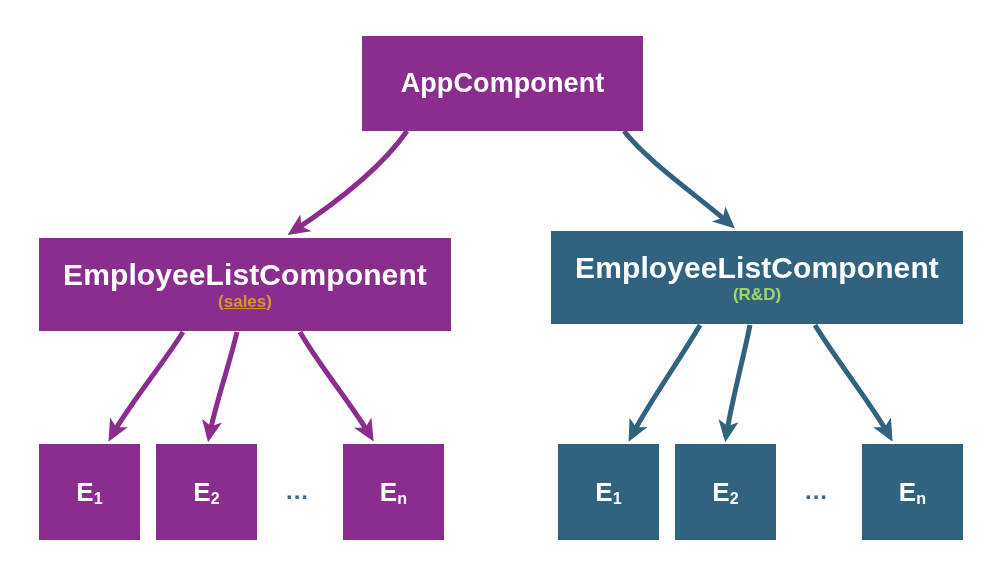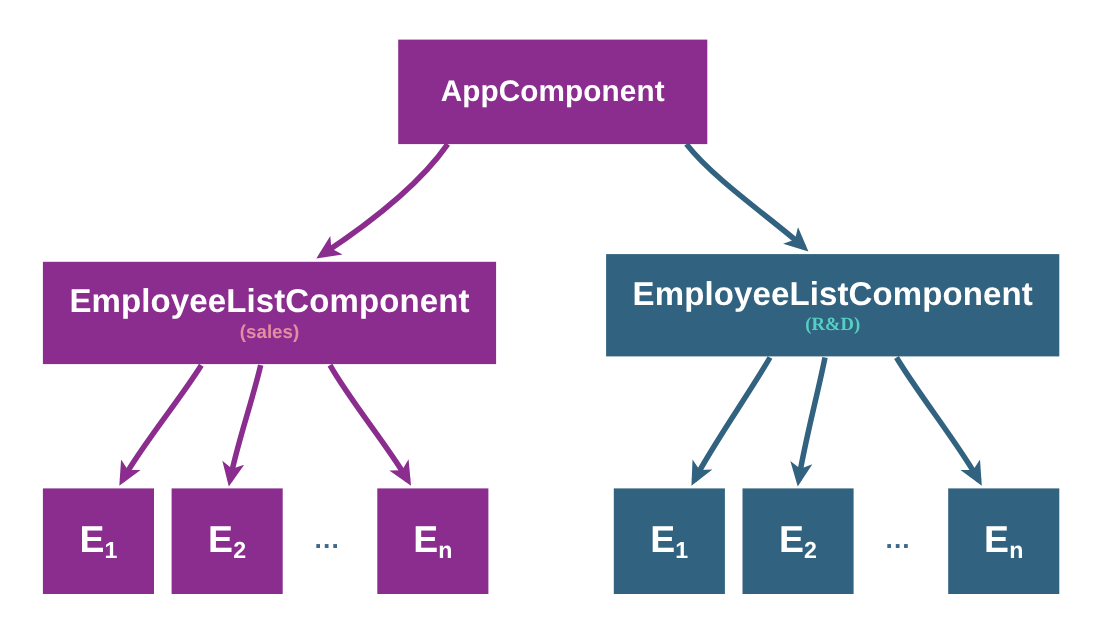--- a/index.html
+++ b/index.html
@@ -52,21 +52,21 @@
   .root-node .node-title {
     font-size: 27px;
   }
   .parent-node .node-title {
     font-size: 30px;
   }
   .parent-node .node-sub {
     font-size: 17px;
   }
   .leaf-node .node-title {
-    font-size: 34px;
+    font-size: 26px;
   }
   .leaf-node .node-title sub {
     font-size: 0.62em;
     vertical-align: baseline;
     position: relative;
     bottom: -0.22em;
     font-weight: bold;
   }
   .ellipsis {
     position: absolute;
@@ -102,25 +102,25 @@
       <path d="M 750 325 C 743 360 731 404 726 437" fill="none" stroke="#31627F" stroke-width="5" stroke-linecap="butt" marker-end="url(#arrow-1)"></path>
       <path d="M 815 325 C 834 357 873 406 890 437" fill="none" stroke="#31627F" stroke-width="5" stroke-linecap="butt" marker-end="url(#arrow-1)"></path>
     </svg>
 
   <div id="node-layer">
       <div class="node root-node" style="left: 362px; top: 36px; width: 281px; height: 95px; background: rgb(138, 45, 142);">
         <div class="node-title">AppComponent</div>
       </div>
       <div class="node parent-node" style="left: 39px; top: 238px; width: 412px; height: 93px; background: rgb(138, 45, 142);">
         <div class="node-title">EmployeeListComponent</div>
-        <div class="node-sub" style="color: #fca5a5;">(sales)</div>
+        <div class="node-sub" style="color: #eab308; text-decoration: underline;">(sales)</div>
       </div>
       <div class="node parent-node" style="left: 551px; top: 231px; width: 412px; height: 93px; background: rgb(49, 98, 127);">
         <div class="node-title">EmployeeListComponent</div>
-        <div class="node-sub" style="color: #5eead4; font-family: Liberation Serif, serif;">(R&amp;D)</div>
+        <div class="node-sub" style="color: #bef264;">(R&amp;D)</div>
       </div>
       <div class="node leaf-node" style="left: 39px; top: 444px; width: 101px; height: 96px; background: rgb(138, 45, 142);">
         <div class="node-title">E<sub>1</sub></div>
       </div>
       <div class="node leaf-node" style="left: 156px; top: 444px; width: 101px; height: 96px; background: rgb(138, 45, 142);">
         <div class="node-title">E<sub>2</sub></div>
       </div>
       <div class="node leaf-node" style="left: 343px; top: 444px; width: 101px; height: 96px; background: rgb(138, 45, 142);">
         <div class="node-title">E<sub>n</sub></div>
       </div>

